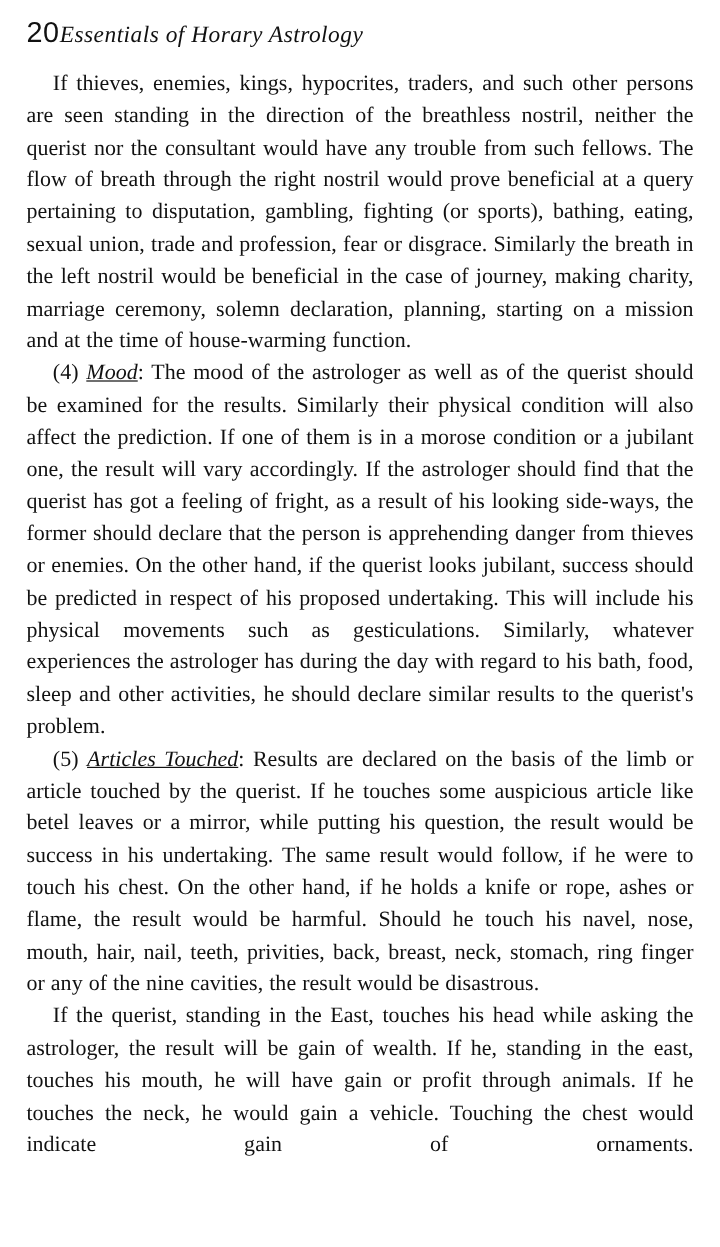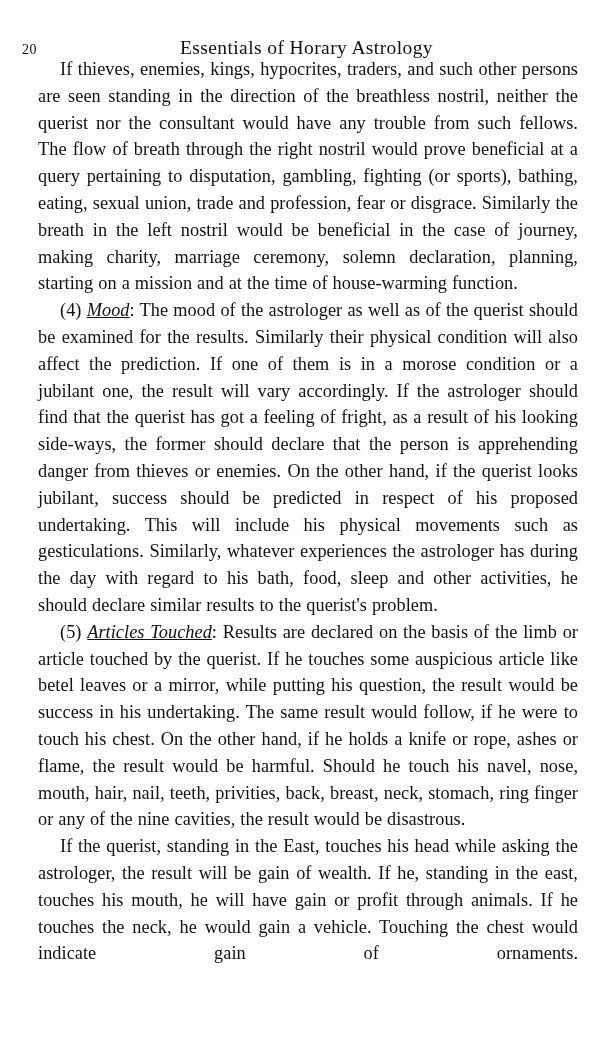--- a/index.html
+++ b/index.html
@@ -22,42 +22,42 @@
     padding: 14px 22px 0 22px;
   }
   .running-head {
     display: flex;
     align-items: baseline;
     justify-content: flex-start;
     margin-bottom: 16px;
     height: 26px;
   }
   .folio {
-    font-size: 14px;
-    font-family: Liberation Serif, serif;
+    font-size: 24px;
+    font-family: Liberation Sans, sans-serif;
     letter-spacing: 0.5px;
-    margin-top: 28px;
   }
   .head-title {
     flex: 1;
-    text-align: center;
+    text-align: left;
+    font-style: italic;
     font-size: 19.5px;
     letter-spacing: 0.4px;
     padding-right: 2px;
   }
   .body-text {
     font-size: 18.3px;
     line-height: 1.465;
     text-align: justify;
     text-justify: inter-word;
     letter-spacing: 0.05px;
     word-spacing: 0.4px;
   }
   .body-text p {
-    margin: 0 0 0 16px;
+    margin: 0 0 0 0;
     text-indent: 22px;
   }
   .body-text p.last-line-full::after {
     content: "";
     display: inline-block;
     width: 100%;
   }
   .it {
     font-style: italic;
     text-decoration: underline;

